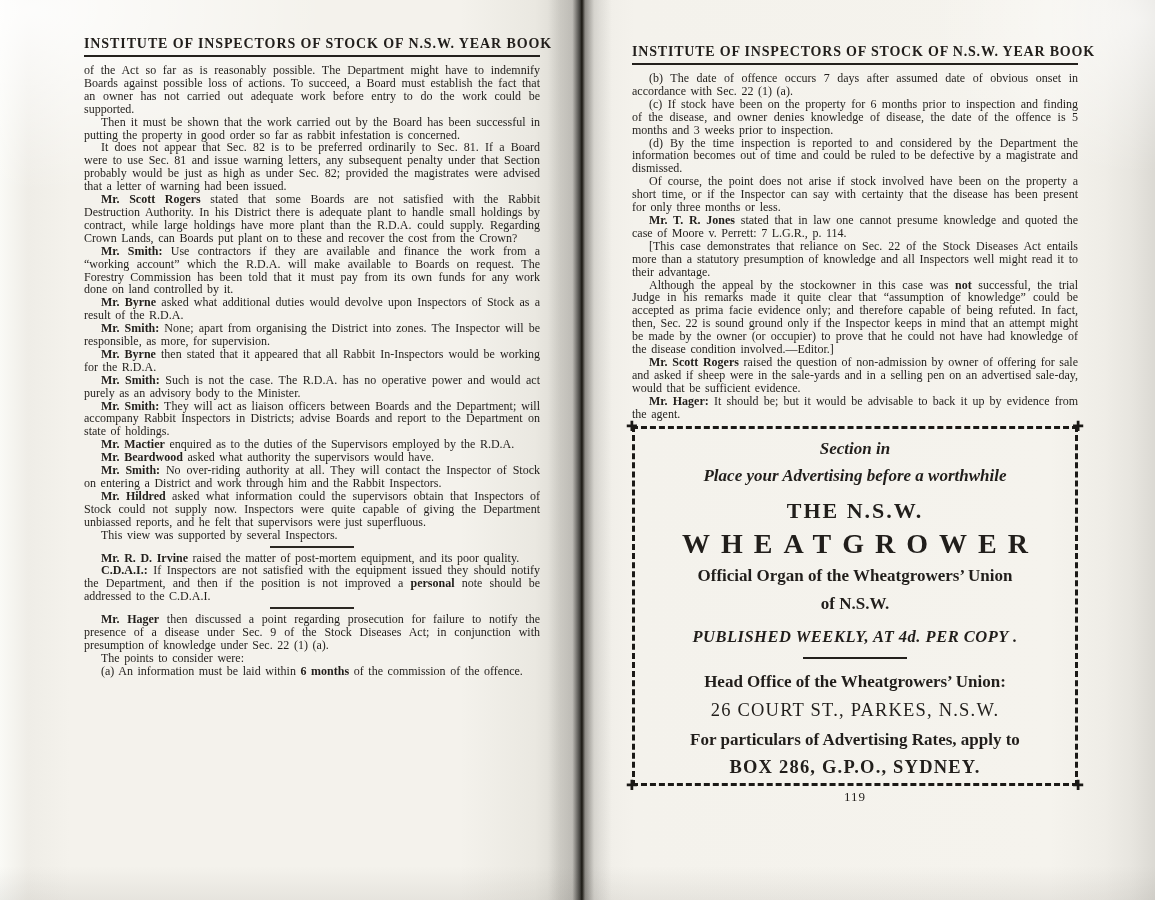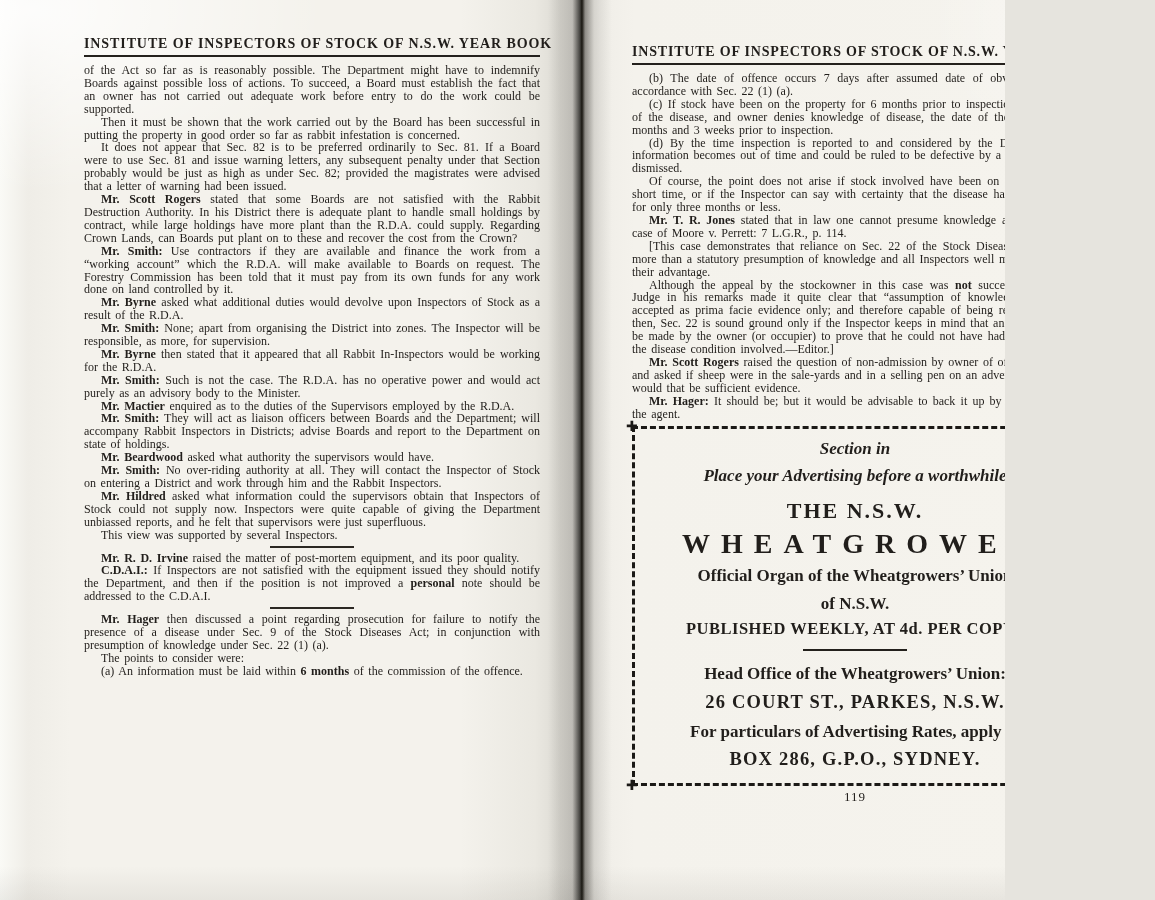--- a/index.html
+++ b/index.html
@@ -1,19 +1,19 @@
 <!DOCTYPE html>
 <html><head>
 <meta charset="utf-8">
 <style>
   html,body{margin:0;padding:0;}
   body{width:1155px;height:900px;overflow:hidden;background:#e6e4de;}
 
   .spread{
-    position:relative;width:1005px;height:900px;overflow:hidden;
+    position:relative;width:1155px;height:900px;overflow:hidden;
     font-family:"Liberation Serif","DejaVu Serif",serif;color:#211e1b;
     background:
       radial-gradient(ellipse 420px 260px at 30px 10px, rgba(255,255,255,.85), rgba(255,255,255,0) 70%),
       radial-gradient(ellipse 300px 220px at 1140px 20px, rgba(255,255,255,.6), rgba(255,255,255,0) 70%),
       linear-gradient(90deg,
         #fafaf6 0px,#efede7 28px,#f4f2ec 70px,#f4f2ec 460px,#eae8e1 535px,#dddbd4 560px,
         #f0eee8 600px,#f4f2ec 635px,#f5f3ed 1050px,#efede7 1105px,#e7e5df 1132px,#dbd9d3 1155px);
   }
   .spread:after{content:"";position:absolute;left:0;right:0;bottom:0;height:34px;
     background:linear-gradient(180deg,rgba(70,65,58,0) 0%,rgba(70,65,58,.08) 100%);pointer-events:none;}
@@ -47,24 +47,24 @@
   .corner{position:absolute;font-family:"DejaVu Sans",sans-serif;font-size:14px;line-height:1;color:#1b1916;}
   .corner.tl{top:-10px;left:-9px;}
   .corner.tr{top:-10px;right:-9px;}
   .corner.bl{bottom:-9px;left:-9px;}
   .corner.br{bottom:-9px;right:-9px;}
 
   .ad-intro{font-style:italic;font-weight:bold;font-size:17px;line-height:23px;margin-top:4px;}
   .ad-title1{font-weight:bold;font-size:22px;line-height:24px;margin-top:12px;letter-spacing:2px;}
   .ad-title2{font-weight:bold;font-size:28px;line-height:30px;margin-top:6px;letter-spacing:11px;text-indent:11px;white-space:nowrap;}
   .ad-sub{font-weight:bold;font-size:17px;line-height:24px;margin-top:5px;}
-  .ad-published{font-weight:bold;font-size:16.5px;line-height:21px;margin-top:2px;letter-spacing:.5px;}
+  .ad-published{font-weight:bold;font-size:16.5px;line-height:21px;margin-top:10px;letter-spacing:.5px;font-style:italic;}
   .ad-rule{width:104px;border:0;border-top:2px solid #23201c;margin:10px auto 0;}
   .ad-office1{font-weight:bold;font-size:17px;line-height:22px;margin-top:12px;}
-  .ad-office2{font-weight:bold;font-size:18.5px;line-height:24px;margin-top:5px;letter-spacing:1.2px;}
+  .ad-office2{font-weight:normal;font-size:18.5px;line-height:24px;margin-top:5px;letter-spacing:1.2px;}
   .ad-rates1{font-weight:bold;font-size:17px;line-height:22px;margin-top:7px;}
   .ad-rates2{font-weight:bold;font-size:18.5px;line-height:24px;margin-top:4px;letter-spacing:1.2px;}
 </style>
 </head>
 <body>
 
 <div class="spread">
   <div class="gutter"></div>
 
   <div class="page left">
@@ -72,22 +72,22 @@
     <div class="body" id="left-body">
         <p><span>of the Act so far as is reasonably possible. The Department might have to indemnify Boards against possible loss of actions. To succeed, a Board must establish the fact that an owner has not carried out adequate work before entry to do the work could be supported.</span></p>
         <p class="indent"><span>Then it must be shown that the work carried out by the Board has been successful in putting the property in good order so far as rabbit infestation is concerned.</span></p>
         <p class="indent"><span>It does not appear that Sec. 82 is to be preferred ordinarily to Sec. 81. If a Board were to use Sec. 81 and issue warning letters, any subsequent penalty under that Section probably would be just as high as under Sec. 82; provided the magistrates were advised that a letter of warning had been issued.</span></p>
         <p class="indent"><span class="b">Mr. Scott Rogers</span><span> stated that some Boards are not satisfied with the Rabbit Destruction Authority. In his District there is adequate plant to handle small holdings by contract, while large holdings have more plant than the R.D.A. could supply. Regarding Crown Lands, can Boards put plant on to these and recover the cost from the Crown?</span></p>
         <p class="indent"><span class="b">Mr. Smith:</span><span> Use contractors if they are available and finance the work from a “working account” which the R.D.A. will make available to Boards on request. The Forestry Commission has been told that it must pay from its own funds for any work done on land controlled by it.</span></p>
         <p class="indent"><span class="b">Mr. Byrne</span><span> asked what additional duties would devolve upon Inspectors of Stock as a result of the R.D.A.</span></p>
         <p class="indent"><span class="b">Mr. Smith:</span><span> None; apart from organising the District into zones. The Inspector will be responsible, as more, for supervision.</span></p>
         <p class="indent"><span class="b">Mr. Byrne</span><span> then stated that it appeared that all Rabbit In-Inspectors would be working for the R.D.A.</span></p>
         <p class="indent"><span class="b">Mr. Smith:</span><span> Such is not the case. The R.D.A. has no operative power and would act purely as an advisory body to the Minister.</span></p>
+        <p class="indent"><span class="b">Mr. Smith:</span><span> They will act as liaison officers between Boards and the Department; will accompany Rabbit Inspectors in Districts; advise Boards and report to the Department on state of holdings.</span></p>
         <p class="indent"><span class="b">Mr. Mactier</span><span> enquired as to the duties of the Supervisors employed by the R.D.A.</span></p>
-        <p class="indent"><span class="b">Mr. Smith:</span><span> They will act as liaison officers between Boards and the Department; will accompany Rabbit Inspectors in Districts; advise Boards and report to the Department on state of holdings.</span></p>
         <p class="indent"><span class="b">Mr. Beardwood</span><span> asked what authority the supervisors would have.</span></p>
         <p class="indent"><span class="b">Mr. Smith:</span><span> No over-riding authority at all. They will contact the Inspector of Stock on entering a District and work through him and the Rabbit Inspectors.</span></p>
         <p class="indent"><span class="b">Mr. Hildred</span><span> asked what information could the supervisors obtain that Inspectors of Stock could not supply now. Inspectors were quite capable of giving the Department unbiassed reports, and he felt that supervisors were just superfluous.</span></p>
         <p class="indent"><span>This view was supported by several Inspectors.</span></p>
         <div class="section-rule"></div>
         <p class="indent"><span class="b">Mr. R. D. Irvine</span><span> raised the matter of post-mortem equipment, and its poor quality.</span></p>
         <p class="indent"><span class="b">C.D.A.I.:</span><span> If Inspectors are not satisfied with the equipment issued they should notify the Department, and then if the position is not improved a </span><span class="b">personal</span><span> note should be addressed to the C.D.A.I.</span></p>
         <div class="section-rule"></div>
         <p class="indent"><span class="b">Mr. Hager</span><span> then discussed a point regarding prosecution for failure to notify the presence of a disease under Sec. 9 of the Stock Diseases Act; in conjunction with presumption of knowledge under Sec. 22 (1) (a).</span></p>
         <p class="indent"><span>The points to consider were:</span></p>

